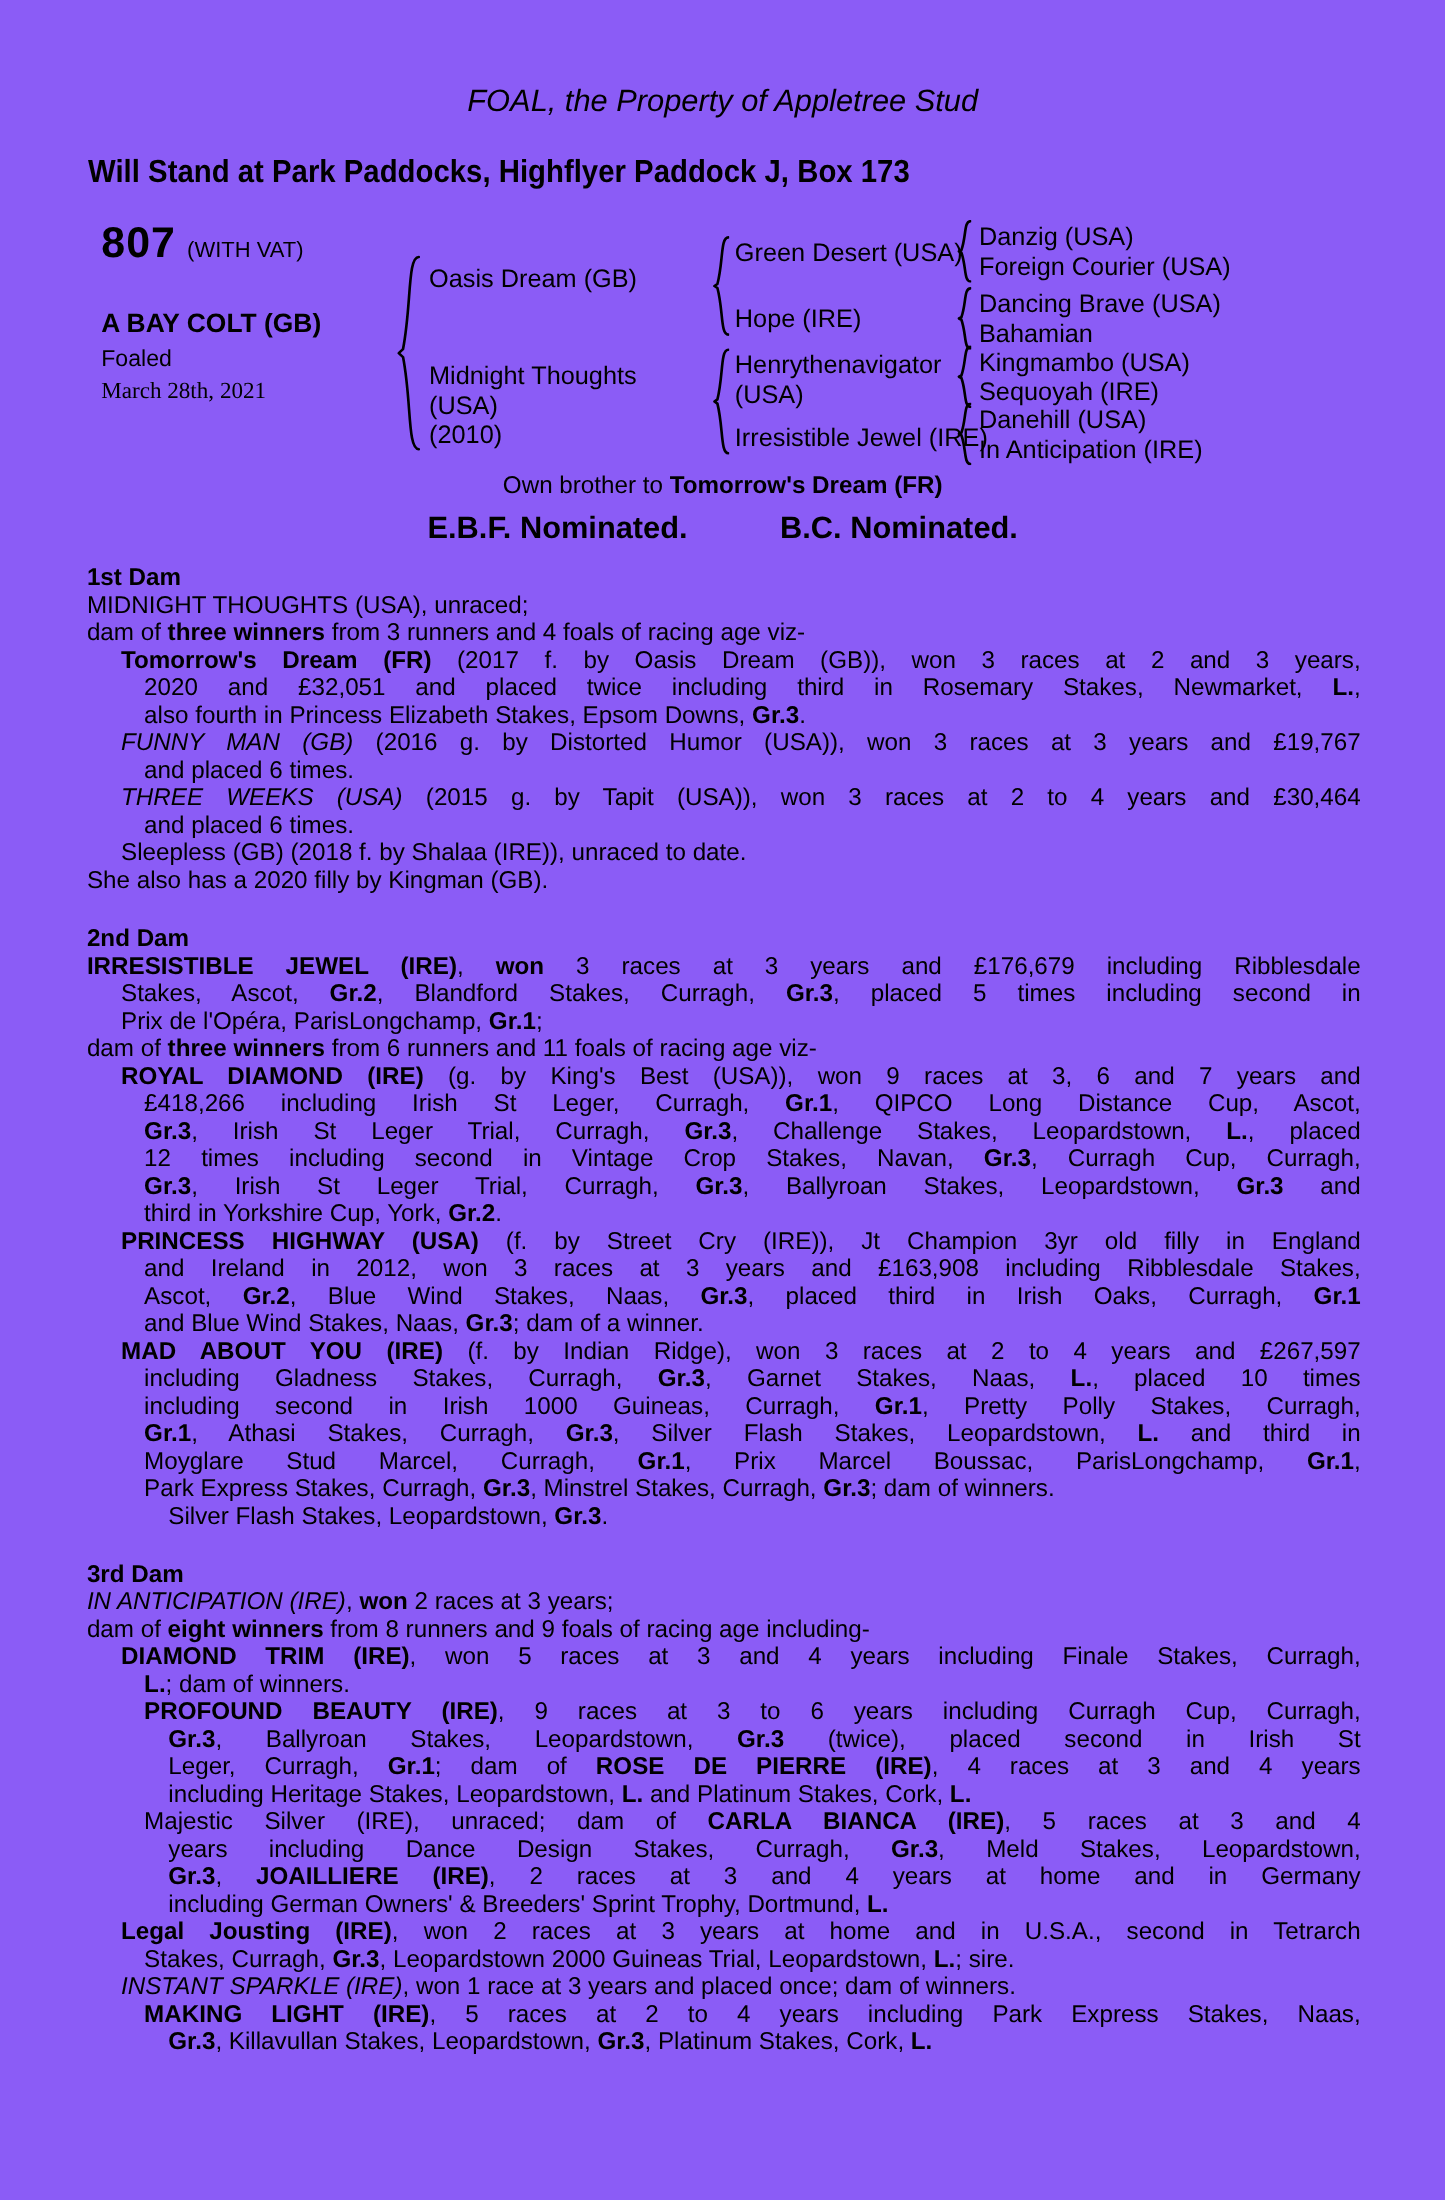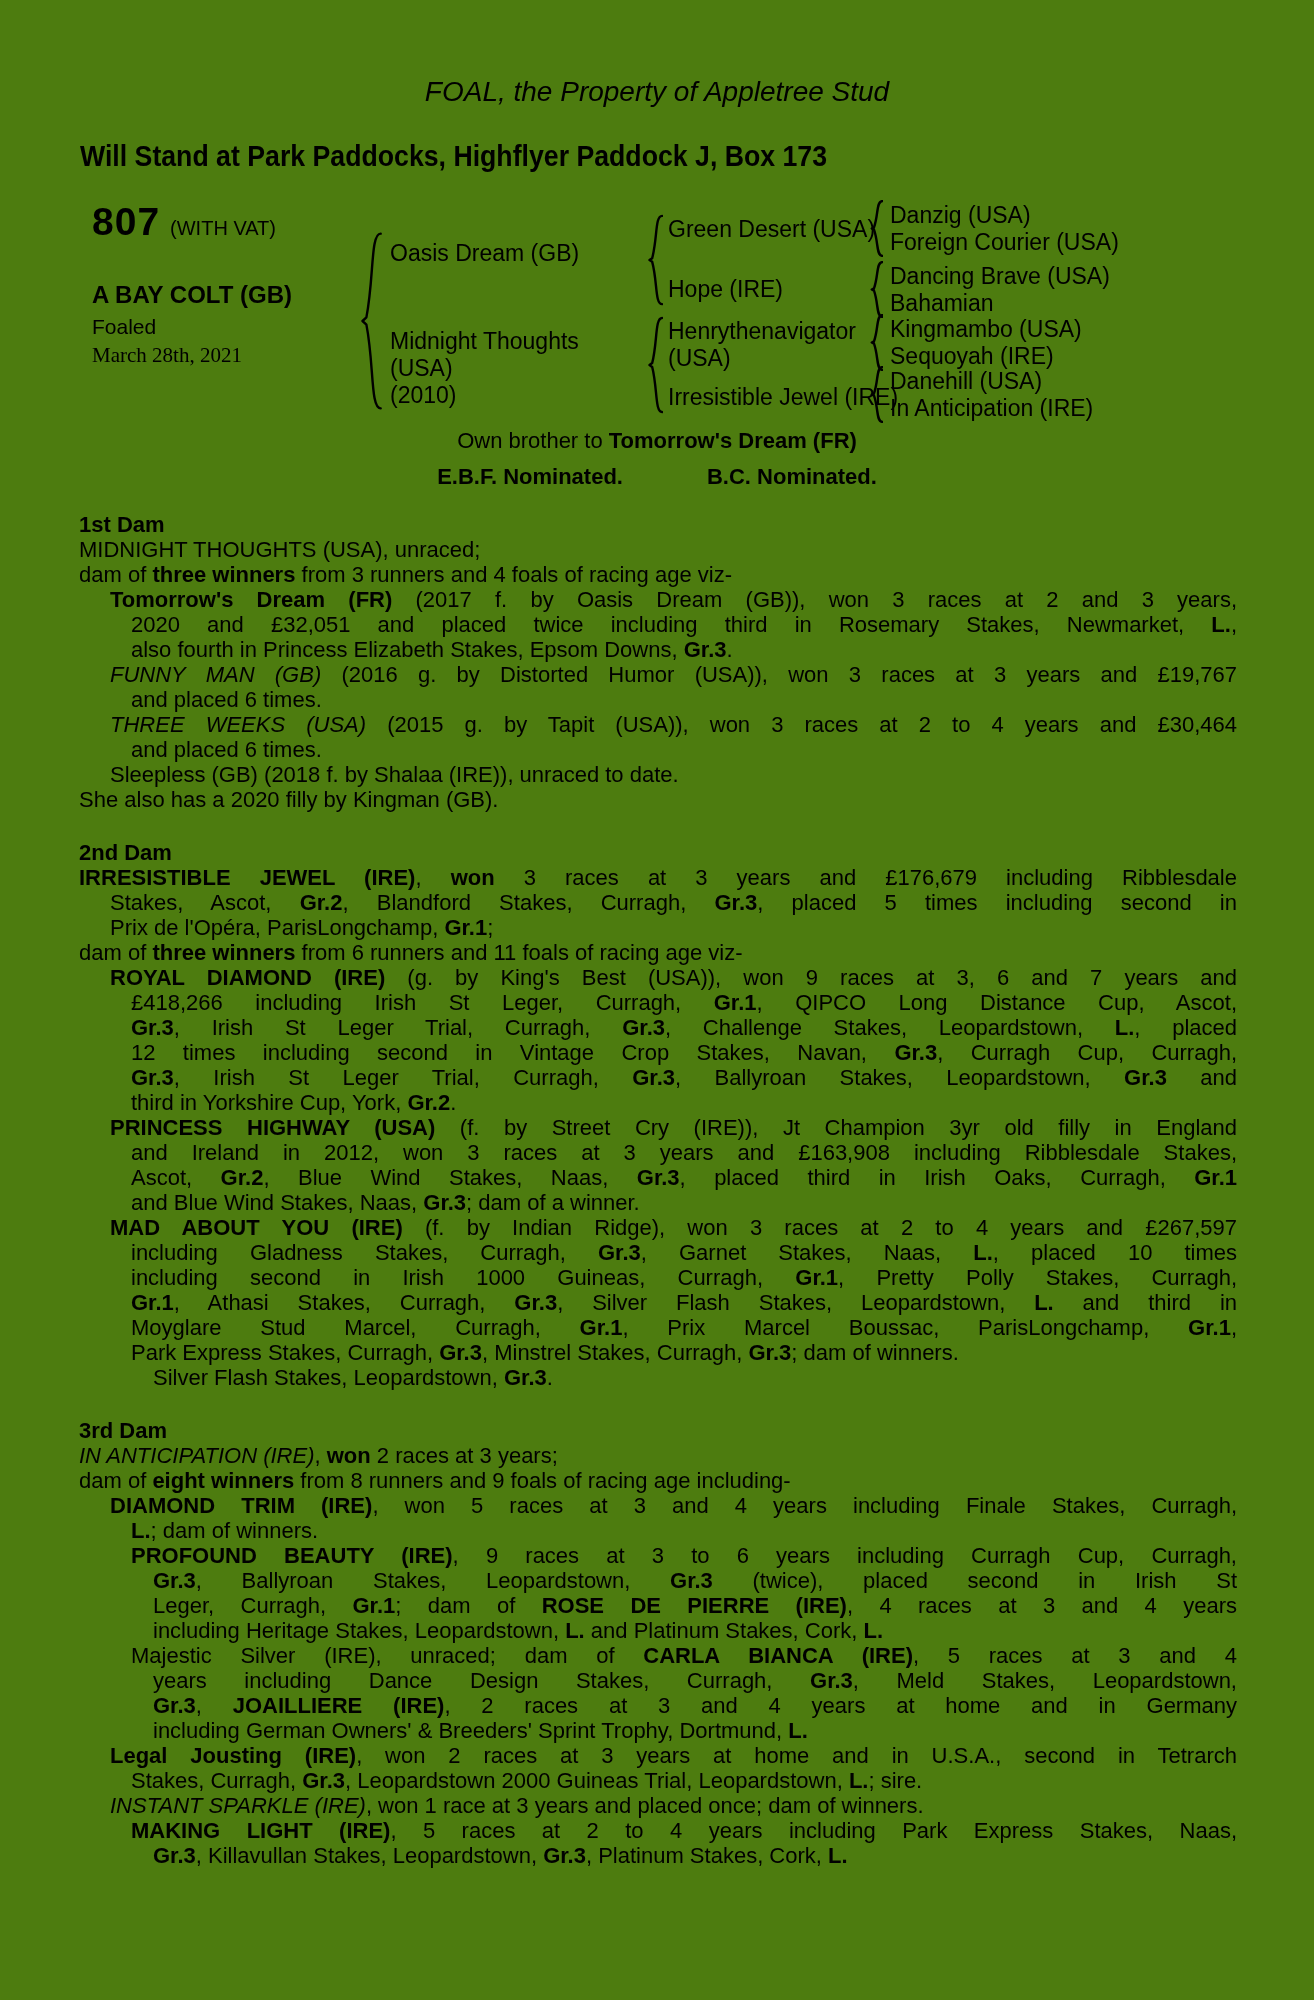--- a/index.html
+++ b/index.html
@@ -1,37 +1,37 @@
 <!DOCTYPE html>
 <html><head>
 <meta charset="utf-8">
 <style>
   html,body{margin:0;padding:0;background:#e8e8e8;}
-  .page{position:relative;width:1314px;height:2000px;background:#4d7c0f;color:#000;
+  .page{position:relative;width:1314px;height:2000px;background:#8b5cf6;color:#000;
         font-family:"Liberation Sans","DejaVu Sans",sans-serif;overflow:hidden;}
   .b{font-weight:700;}
   .i{font-style:italic;}
   .title{position:absolute;top:76px;left:0;width:100%;text-align:center;
          font-size:28px;font-style:italic;}
   .stand{position:absolute;top:140px;left:80px;font-size:29px;font-weight:700;
          transform:scaleX(.92);transform-origin:0 0;white-space:nowrap;}
   
   .lot-row{position:absolute;left:92px;top:200px;display:flex;align-items:baseline;}
   .lot-num{font-size:39px;font-weight:700;letter-spacing:1px;}
   .lot-vat{font-size:20px;margin-left:10px;}
   .desc{position:absolute;left:92px;top:281px;font-size:24px;font-weight:700;}
   .foaled{position:absolute;left:92px;top:315px;font-size:21px;}
   .fdate{position:absolute;left:92px;top:343px;font-size:21px;font-family:Liberation Serif, serif;}
   .pnode{position:absolute;font-size:23px;line-height:27px;white-space:nowrap;}
   .brace{position:absolute;}
   .brace svg{display:block;width:100%;height:100%;}
   
   .ownbro{position:absolute;top:428px;left:0;width:100%;text-align:center;font-size:22px;}
   .noms{position:absolute;top:464px;left:0;width:100%;display:flex;justify-content:center;
-        gap:84px;font-size:22px;font-weight:700;}
+        gap:84px;font-size:28px;font-weight:700;}
   
   .bodytxt{position:absolute;left:79px;top:512px;width:1158px;font-size:22px;line-height:25px;}
   .sec-head{font-weight:700;}
   .sec-head.gap{margin-top:28px;}
   .line{min-height:25px;}
   .jl{text-align:justify;text-align-last:justify;}
   .m{padding-left:0;}
   .p0{padding-left:0;}       .p0.wrap{padding-left:31px;}
   .p1{padding-left:31px;}    .p1.wrap{padding-left:52px;}
   .p2{padding-left:52px;}    .p2.wrap{padding-left:74px;}

